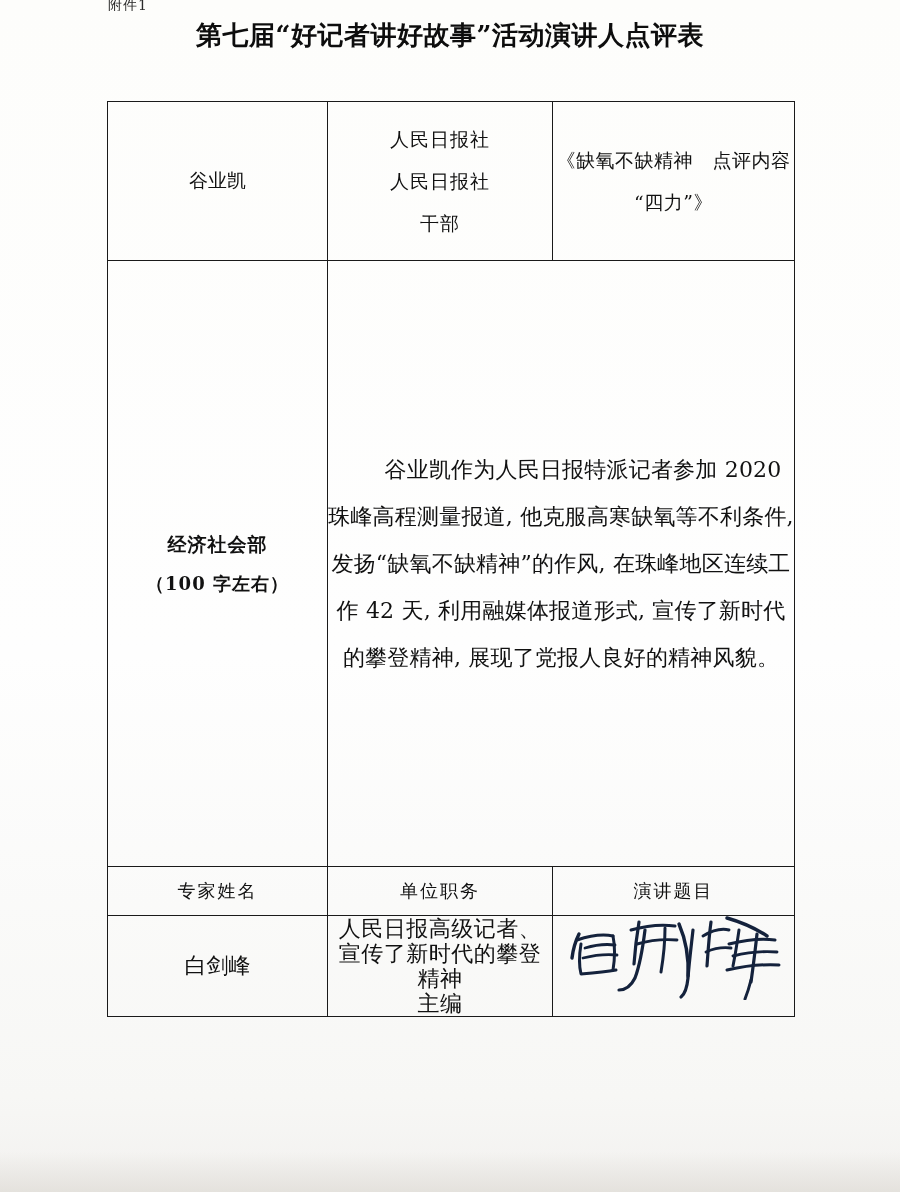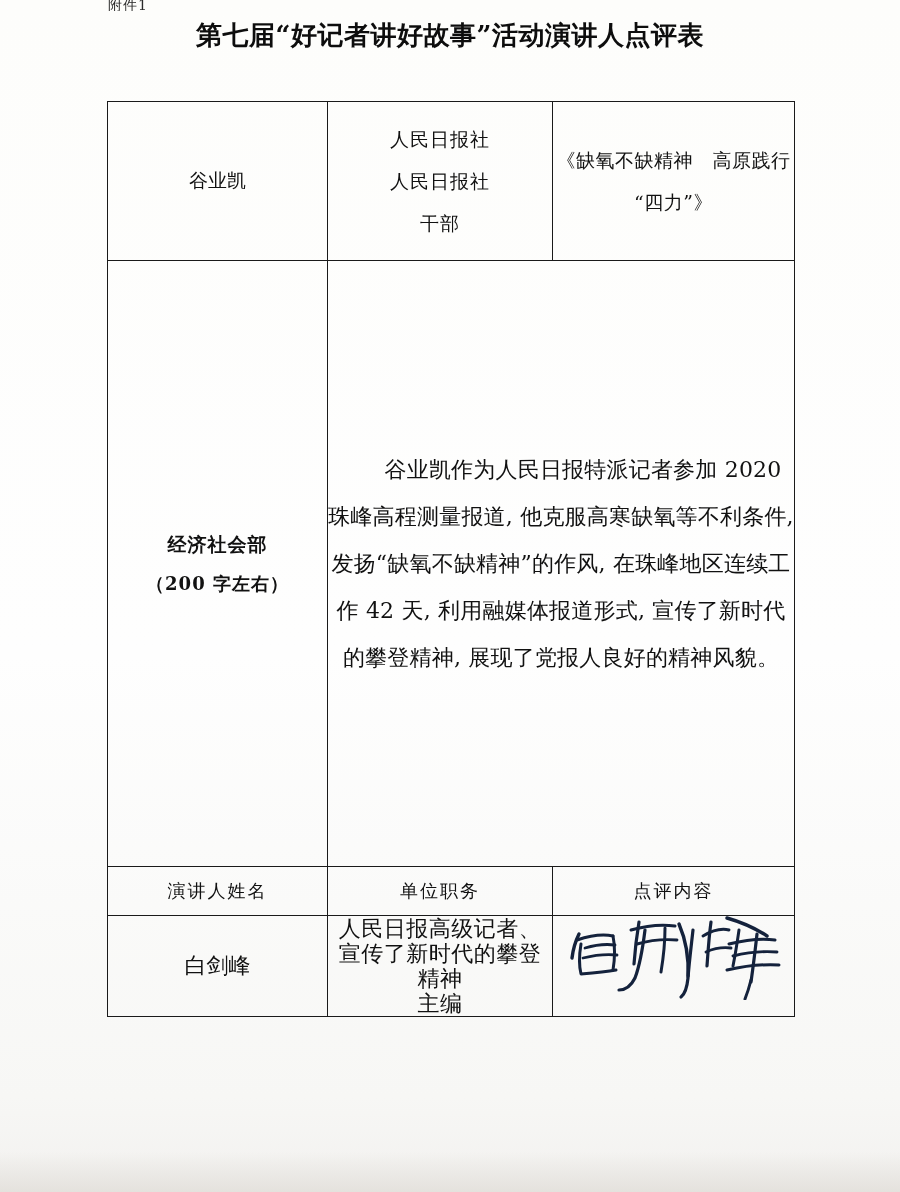--- a/index.html
+++ b/index.html
@@ -166,35 +166,35 @@
     </colgroup>
     <tbody>
 
       <tr class="info-row">
         <td>谷业凯</td>
         <td class="multiline">
           <div>人民日报社</div>
           <div>人民日报社</div>
           <div>干部</div>
         </td>
-        <td class="title-cell">《缺氧不缺精神　高原践行“四力”》</td>
+        <td class="title-cell">《缺氧不缺精神　点评内容“四力”》</td>
       </tr>
 
       <tr class="comment-row">
         <td class="comment-label">
           <div>经济社会部</div>
-          <div class="sub">（200 字左右）</div>
+          <div class="sub">（100 字左右）</div>
         </td>
         <td class="comment-body" colspan="2">谷业凯作为人民日报特派记者参加 2020 珠峰高程测量报道, 他克服高寒缺氧等不利条件, 发扬“缺氧不缺精神”的作风, 在珠峰地区连续工作 42 天, 利用融媒体报道形式, 宣传了新时代的攀登精神, 展现了党报人良好的精神风貌。</td>
       </tr>
 
       <tr class="expert-hdr-row">
-        <td>演讲人姓名</td>
+        <td>专家姓名</td>
         <td>单位职务</td>
-        <td>点评内容</td>
+        <td>演讲题目</td>
       </tr>
 
       <tr class="expert-row">
         <td>白剑峰</td>
         <td class="expert-unit">
           <div>人民日报高级记者、</div>
           <div>宣传了新时代的攀登精神</div>
           <div>主编</div>
         </td>
         <td class="sig-cell">

